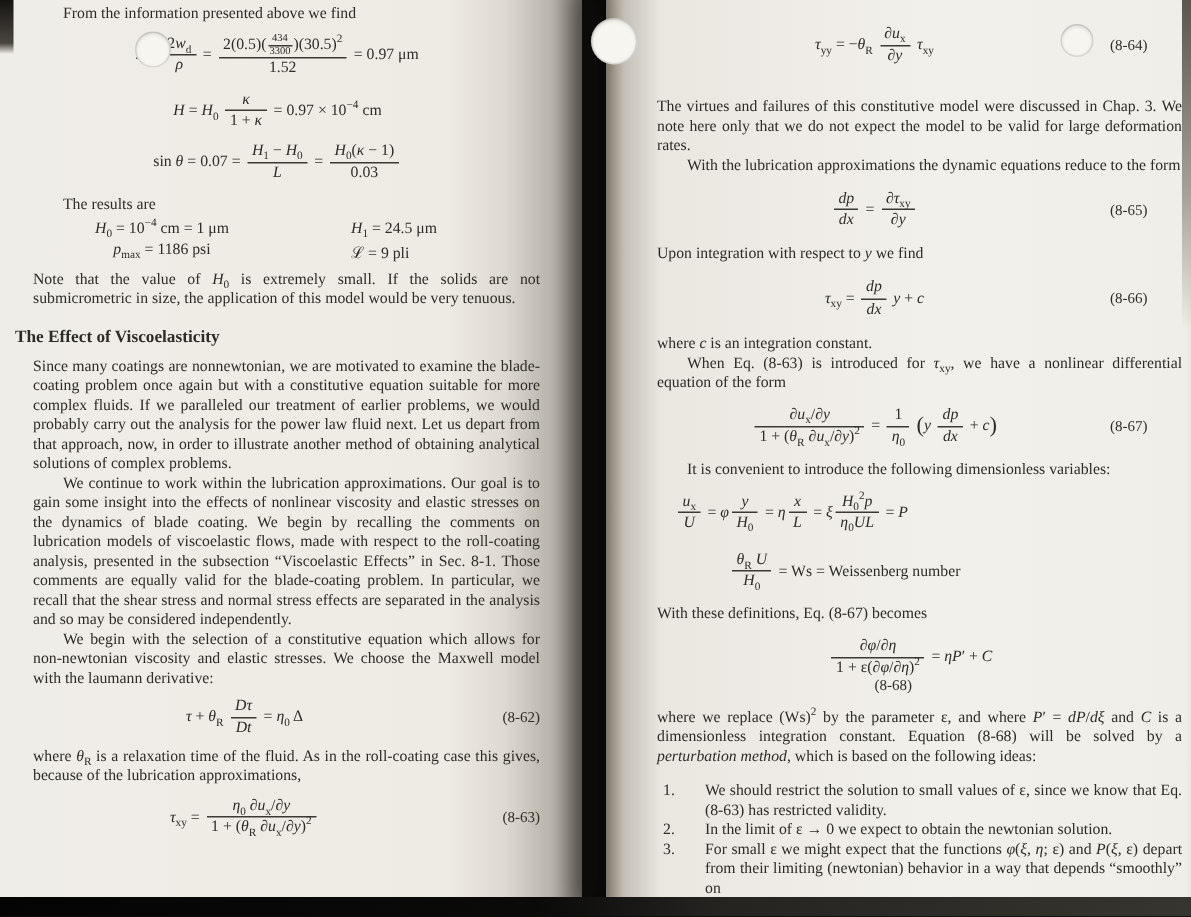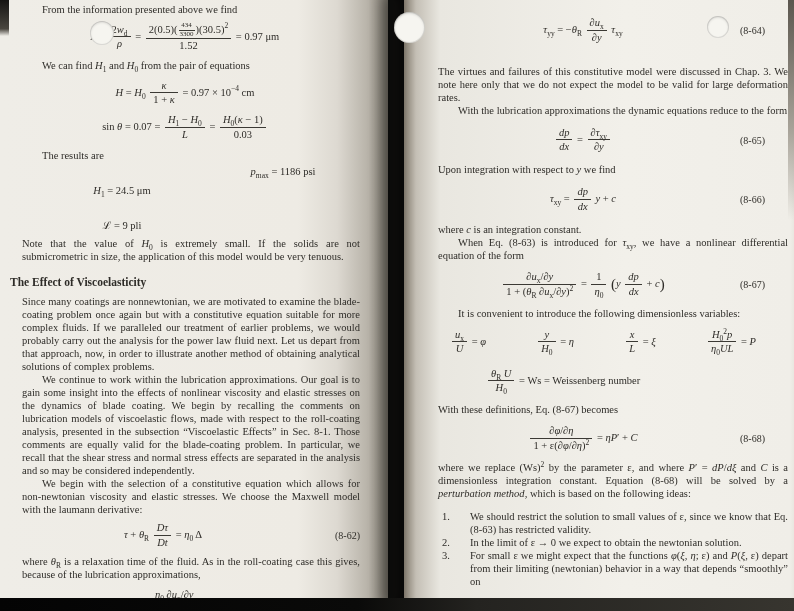--- a/index.html
+++ b/index.html
@@ -38,42 +38,42 @@
   .fr{display:inline-block;vertical-align:middle;text-align:center;margin:0 2px;}
   .fr>.n{display:block;padding:0 3px;line-height:1.2;}
   .fr>.d{display:block;border-top:1px solid #3b3934;padding:0 3px;line-height:1.25;}
   .sf{font-size:7px;margin:0 1px;}
   .sf>.n,.sf>.d{padding:0 1px;line-height:1.1;}
   sup,sub{font-size:7.5px;line-height:0;}
   .bp{font-size:15px;vertical-align:middle;}
   .sec-heading{font-weight:bold;font-size:11.5px;margin:13px 0 7px 0;}
   .res-grid{display:grid;grid-template-columns:56% 44%;row-gap:3px;margin:4px 0 5px 0;font-size:10.5px;}
   .res-grid .c1{text-align:center;}
-  .res-grid .c2{text-align:center;padding-left:28px;margin-top:19px;}
-  .dim-row{display:flex;justify-content:space-between;width:306px;margin:9px 0 12px 24px;font-size:10.5px;gap:21px;}
+  .res-grid .c2{text-align:left;padding-left:28px;}
+  .dim-row{display:flex;width:306px;margin:9px 0 12px 24px;font-size:10.5px;}
   .ws-line{margin:10px 0 0 60px;font-size:10.5px;}
   .list{margin:10px 0 0 4px;}
   .li{display:flex;margin:0;}
   .li .ln{width:16px;flex:none;}
   .li .lt{flex:1;text-align:justify;}
 </style>
 </head>
 <body>
 
 <div class="scan">
 
   <div class="page page-left">
     <div class="content l-content">
       <p class="tx ind">From the information presented above we find</p>
       <div class="eqc"><i>λ</i> = <span class="fr"><span class="n">2<i>w</i><sub>d</sub></span><span class="d"><i>ρ</i></span></span> = <span class="fr"><span class="n">2(0.5)(<span class="fr sf"><span class="n">434</span><span class="d">3300</span></span>)(30.5)<sup>2</sup></span><span class="d">1.52</span></span> = 0.97 μm</div>
-      <p class="tx ind">We can find <i>H</i><sub>1</sub> and <i>H</i><sub>0</sub> from the pair of equations</p>
       <div class="eqc" style="margin:8px 0;"><i>H</i> = <i>H</i><sub>0</sub> <span class="fr"><span class="n"><i>κ</i></span><span class="d">1 + <i>κ</i></span></span> = 0.97 × 10<sup>−4</sup> cm</div>
       <div class="eqc" style="margin:8px 0;">sin <i>θ</i> = 0.07 = <span class="fr"><span class="n"><i>H</i><sub>1</sub> − <i>H</i><sub>0</sub></span><span class="d"><i>L</i></span></span> = <span class="fr"><span class="n"><i>H</i><sub>0</sub>(<i>κ</i> − 1)</span><span class="d">0.03</span></span></div>
       <p class="tx ind" style="margin-top:6px;">The results are</p>
       <div class="res-grid">
+        <div class="c1"><i>H</i><sub>0</sub> = 10<sup>−4</sup> cm = 1 μm</div>
         <div class="c2"><i>H</i><sub>1</sub> = 24.5 μm</div>
         <div class="c1"><i>p</i><sub>max</sub> = 1186 psi</div>
         <div class="c2">ℒ = 9 pli</div>
       </div>
       <p class="tx">Note that the value of <i>H</i><sub>0</sub> is extremely small. If the solids are not submicrometric in size, the application of this model would be very tenuous.</p>
       <div class="sec-heading">The Effect of Viscoelasticity</div>
       <p class="tx">Since many coatings are nonnewtonian, we are motivated to examine the blade-coating problem once again but with a constitutive equation suitable for more complex fluids. If we paralleled our treatment of earlier problems, we would probably carry out the analysis for the power law fluid next. Let us depart from that approach, now, in order to illustrate another method of obtaining analytical solutions of complex problems.</p>
       <p class="tx ind">We continue to work within the lubrication approximations. Our goal is to gain some insight into the effects of nonlinear viscosity and elastic stresses on the dynamics of blade coating. We begin by recalling the comments on lubrication models of viscoelastic flows, made with respect to the roll-coating analysis, presented in the subsection “Viscoelastic Effects” in Sec. 8-1. Those comments are equally valid for the blade-coating problem. In particular, we recall that the shear stress and normal stress effects are separated in the analysis and so may be considered independently.</p>
       <p class="tx ind">We begin with the selection of a constitutive equation which allows for non-newtonian viscosity and elastic stresses. We choose the Maxwell model with the laumann derivative:</p>
       <div class="eqrow">
@@ -113,21 +113,21 @@
       </div>
       <p class="tx ind">It is convenient to introduce the following dimensionless variables:</p>
       <div class="dim-row">
         <span><span class="fr"><span class="n"><i>u</i><sub>x</sub></span><span class="d"><i>U</i></span></span> = <i>φ</i></span>
         <span><span class="fr"><span class="n"><i>y</i></span><span class="d"><i>H</i><sub>0</sub></span></span> = <i>η</i></span>
         <span><span class="fr"><span class="n"><i>x</i></span><span class="d"><i>L</i></span></span> = <i>ξ</i></span>
         <span><span class="fr"><span class="n"><i>H</i><sub>0</sub><sup>2</sup><i>p</i></span><span class="d"><i>η</i><sub>0</sub><i>UL</i></span></span> = <i>P</i></span>
       </div>
       <div class="ws-line"><span class="fr"><span class="n"><i>θ</i><sub>R</sub> <i>U</i></span><span class="d"><i>H</i><sub>0</sub></span></span> = Ws = Weissenberg number</div>
       <p class="tx" style="margin-top:9px;">With these definitions, Eq. (8-67) becomes</p>
-      <div class="eqrow" style="margin:9px 0;">
+      <div class="eqrow" style="margin:9px 0;flex-direction:column;">
         <span class="eq"><span class="fr"><span class="n">∂<i>φ</i>/∂<i>η</i></span><span class="d">1 + ε(∂<i>φ</i>/∂<i>η</i>)<sup>2</sup></span></span> = <i>ηP</i>′ + <i>C</i></span>
         <span class="num">(8-68)</span>
       </div>
       <p class="tx">where we replace (Ws)<sup>2</sup> by the parameter ε, and where <i>P</i>′ = <i>dP</i>/<i>dξ</i> and <i>C</i> is a dimensionless integration constant. Equation (8-68) will be solved by a <i>perturbation method</i>, which is based on the following ideas:</p>
       <div class="list">
         <div class="li">
           <span class="ln tx">1.</span>
           <span class="lt tx">We should restrict the solution to small values of ε, since we know that Eq. (8-63) has restricted validity.</span>
         </div>
         <div class="li">

